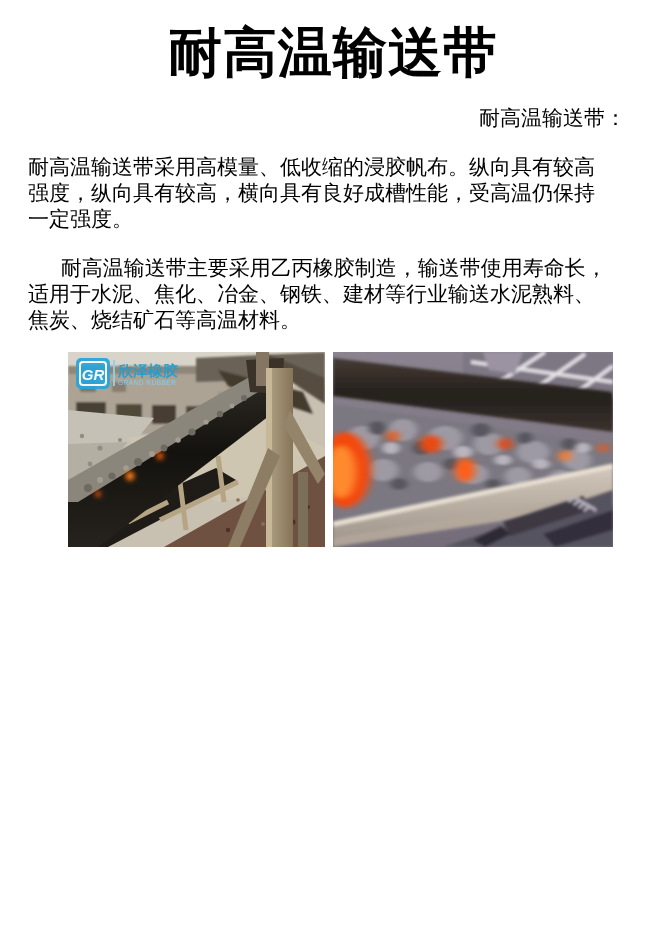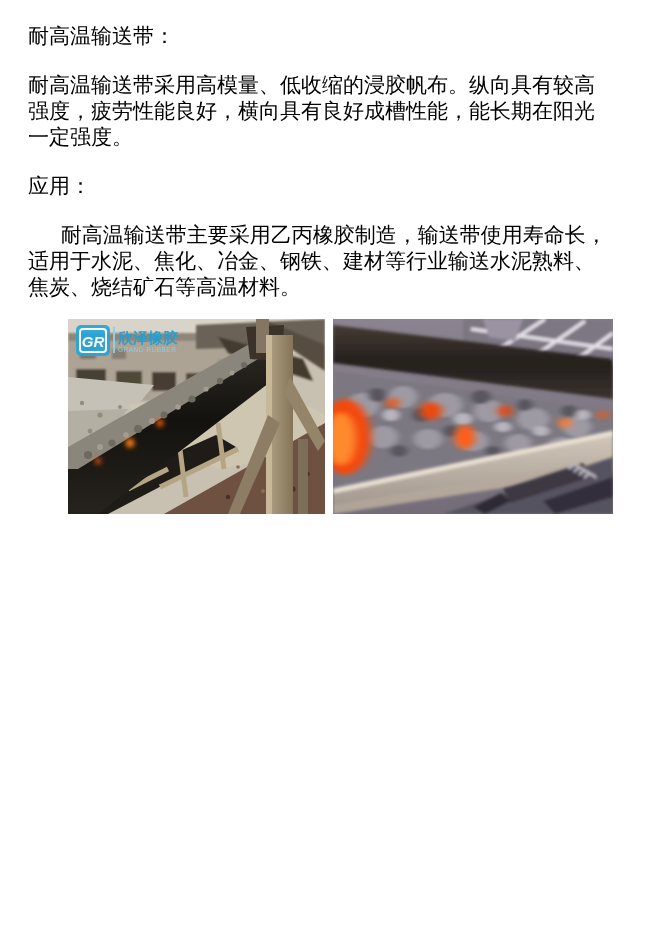--- a/index.html
+++ b/index.html
@@ -17,39 +17,39 @@
     font-weight:bold;text-align:center;
     letter-spacing:1px;color:#000;
   }
   .body-text{padding:0 40px 0 28px;}
   .para{
     margin:23px 0 0 0;
     font-size:21px;line-height:26px;
     white-space:pre-wrap;
     color:#000;
   }
-  .para.first{}
+  .para.first{text-align:right;}
   .photos{
     margin:19px 0 0 68px;
     display:flex;gap:8px;align-items:flex-end;
   }
   .photo{display:block;flex:0 0 auto;}
 </style>
 </head>
 <body>
 
 <div class="page">
 
+  <h1 class="title">耐高温输送带</h1>
 
   <div class="body-text">
     <p class="para first">耐高温输送带：</p>
     <p class="para">耐高温输送带采用高模量、低收缩的浸胶帆布。纵向具有较高
-强度，疲劳性能良好，横向具有良好成槽性能，能长期在阳光
+强度，纵向具有较高，横向具有良好成槽性能，受高温仍保持
 一定强度。</p>
-    <p class="para">应用：</p>
     <p class="para">　  耐高温输送带主要采用乙丙橡胶制造，输送带使用寿命长，
 适用于水泥、焦化、冶金、钢铁、建材等行业输送水泥熟料、
 焦炭、烧结矿石等高温材料。</p>
   </div>
 
   <div class="photos">
 
     <svg class="photo" width="257" height="195" viewBox="0 0 257 195">
       <defs>
         <linearGradient id="beltL" x1="0" y1="0" x2="0" y2="1">

